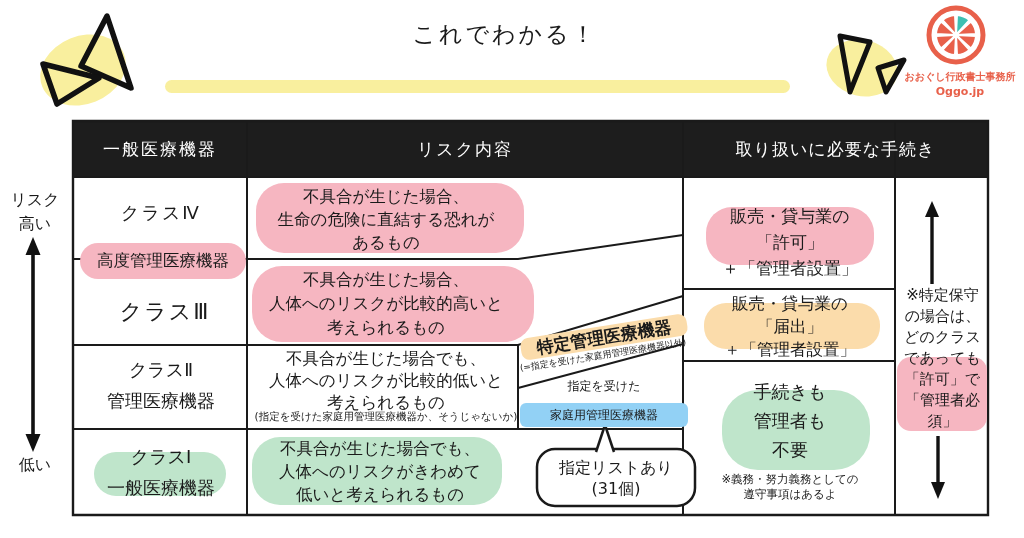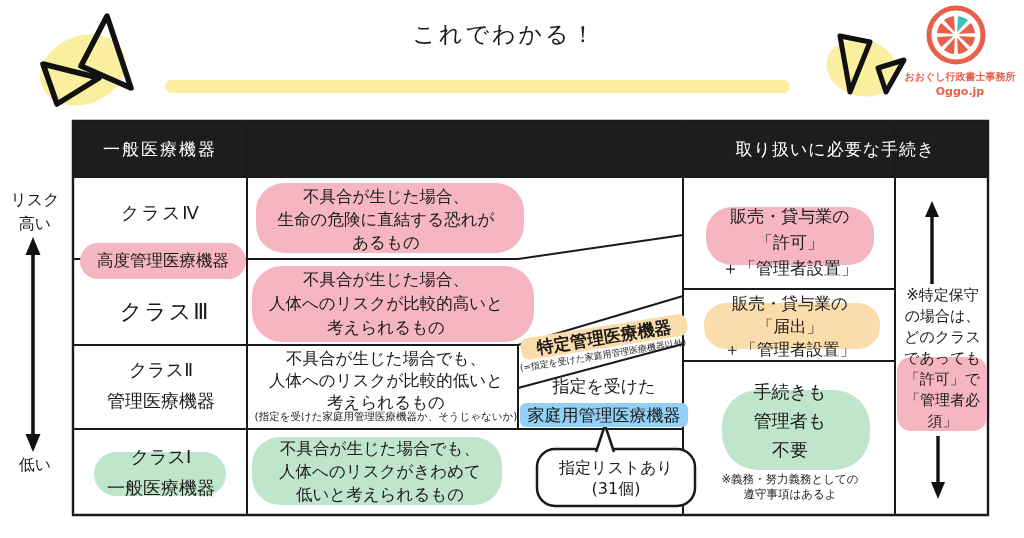--- a/index.html
+++ b/index.html
@@ -100,20 +100,21 @@
     </g>
   </svg>
   <div class="cell" style="left:900px;top:70px;width:120px;height:14px;font-size:10px;font-weight:bold;color:#e8604a;">おおぐし行政書士事務所</div>
   <div class="cell" style="left:900px;top:84px;width:120px;height:14px;font-size:11px;font-weight:bold;color:#e8604a;">Oggo.jp</div>
 
   <div class="cell" style="left:4px;top:186px;width:62px;height:52px;font-size:16px;line-height:24px;">リスク
 高い</div>
   <div class="cell" style="left:4px;top:452px;width:62px;height:26px;font-size:16px;">低い</div>
 
   <div class="cell white" style="left:73px;top:121px;width:174px;height:56px;font-size:17px;letter-spacing:2px;">一般医療機器</div>
+  <div class="cell white" style="left:247px;top:121px;width:436px;height:56px;font-size:17px;letter-spacing:2px;">リスク内容</div>
   <div class="cell white" style="left:683px;top:121px;width:305px;height:56px;font-size:17px;letter-spacing:1px;">取り扱いに必要な手続き</div>
 
   <div class="cell" style="left:75px;top:196px;width:172px;height:34px;font-size:18px;letter-spacing:2px;">クラスⅣ</div>
   <div class="cell" style="left:78px;top:243px;width:170px;height:36px;font-size:16.5px;">高度管理医療機器</div>
   <div class="cell" style="left:75px;top:295px;width:180px;height:34px;font-size:22px;letter-spacing:2px;">クラスⅢ</div>
   <div class="cell" style="left:75px;top:353px;width:172px;height:64px;font-size:18px;line-height:31px;">クラスⅡ
 管理医療機器</div>
   <div class="cell" style="left:75px;top:440px;width:172px;height:64px;font-size:18px;line-height:31px;">クラスⅠ
 一般医療機器</div>
 
@@ -126,21 +127,21 @@
   <div class="cell" style="left:248px;top:350px;width:276px;height:62px;font-size:16.5px;line-height:22px;">不具合が生じた場合でも、
 人体へのリスクが比較的低いと
 考えられるもの</div>
   <div class="cell" style="left:244px;top:409px;width:284px;height:16px;font-size:10.5px;">(指定を受けた家庭用管理医療機器か、そうじゃないか)</div>
   <div class="cell" style="left:250px;top:438px;width:260px;height:66px;font-size:16.5px;line-height:23px;">不具合が生じた場合でも、
 人体へのリスクがきわめて
 低いと考えられるもの</div>
 
   <div class="cell" style="left:518px;top:324px;width:172px;height:26px;font-size:17px;transform:rotate(-9deg);font-weight:bold;">特定管理医療機器</div>
   <div class="cell" style="left:512px;top:349px;width:182px;height:12px;font-size:9px;transform:rotate(-9deg);">(=指定を受けた家庭用管理医療機器以外)</div>
-  <div class="cell" style="left:516px;top:372px;width:176px;height:58px;font-size:17px;line-height:29px;text-align:center;">指定を受けた
+  <div class="cell" style="left:516px;top:372px;width:176px;height:58px;font-size:12px;line-height:29px;text-align:center;">指定を受けた
 家庭用管理医療機器</div>
   <div class="cell" style="left:540px;top:456px;width:152px;height:44px;font-size:16px;line-height:21px;">指定リストあり
 (31個)</div>
 
   <div class="cell" style="left:688px;top:203px;width:204px;height:78px;font-size:17px;line-height:26px;">販売・貸与業の
 「許可」
 ＋「管理者設置」</div>
   <div class="cell" style="left:688px;top:292px;width:204px;height:68px;font-size:16.5px;line-height:23px;">販売・貸与業の
 「届出」
 ＋「管理者設置」</div>

